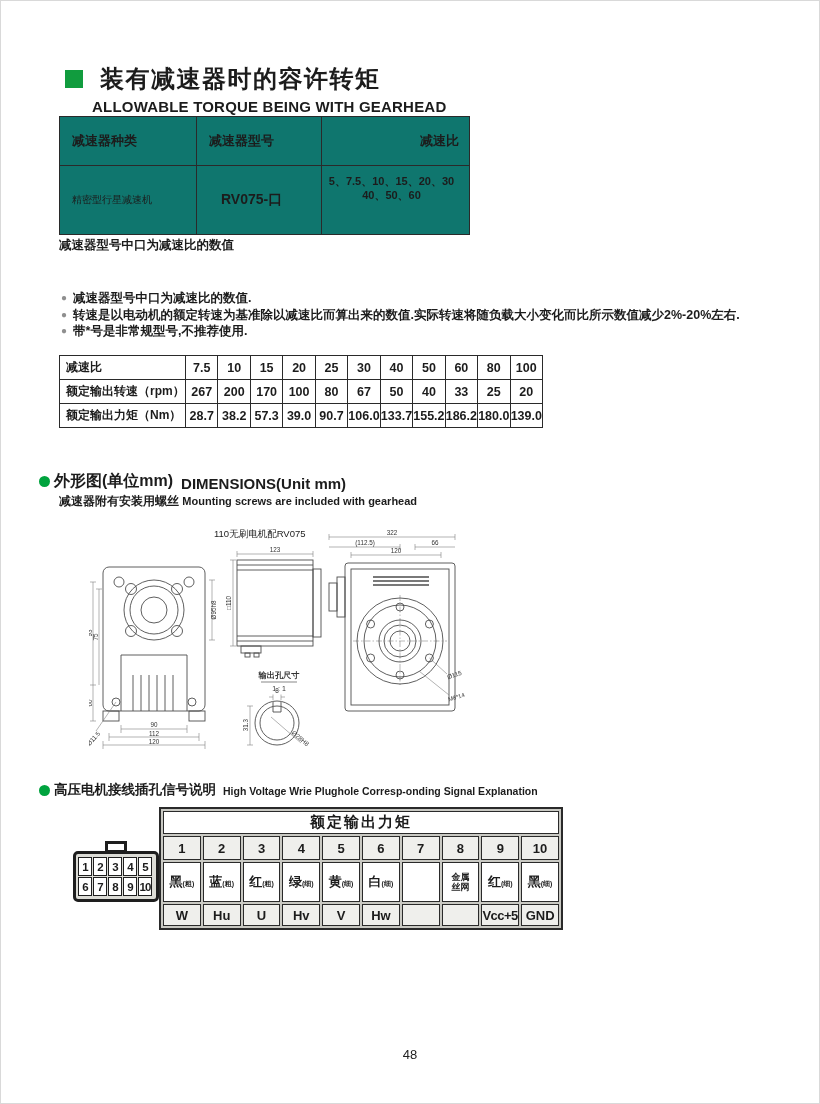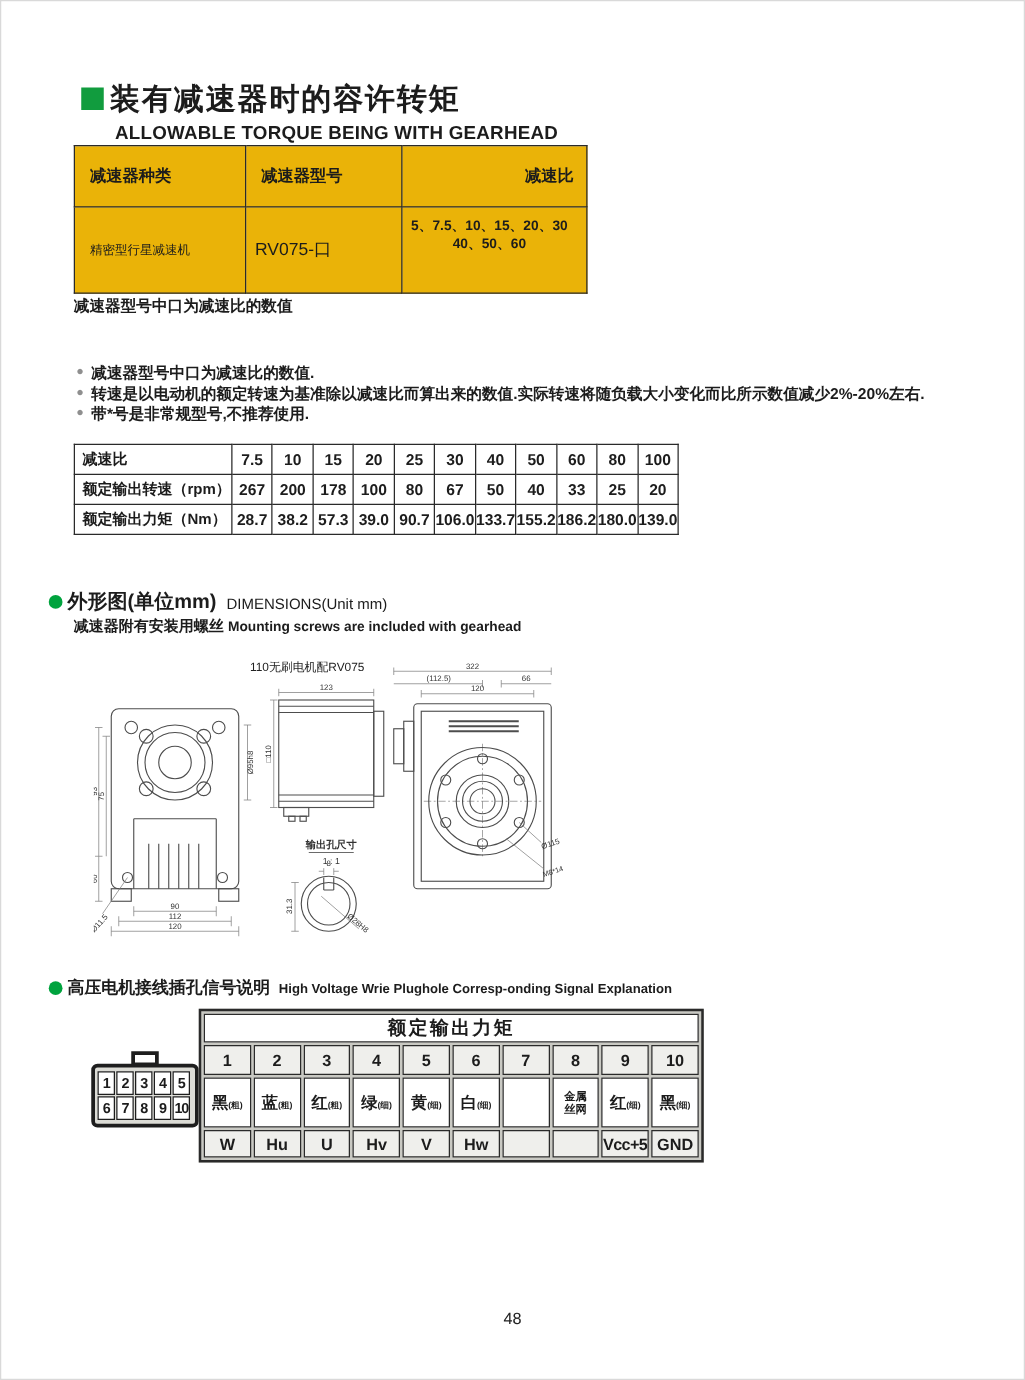--- a/index.html
+++ b/index.html
@@ -1,55 +1,55 @@
 <!DOCTYPE html>
 <html><head>
 <meta charset="utf-8">
 <style>
   html,body{margin:0;padding:0;background:#fff;}
   .page{position:relative;width:820px;height:1104px;background:#fff;border:1px solid #d9d9d9;
         box-sizing:border-box;font-family:"Liberation Sans","DejaVu Sans",sans-serif;color:#1c1c1c;overflow:hidden;}
 
   
   .title-block{position:absolute;left:64px;top:62px;}
-  .title-row{display:flex;align-items:center;gap:5px;}
+  .title-row{display:flex;align-items:center;gap:17px;}
   .gsq{width:18px;height:18px;background:#119c3e;flex:0 0 auto;}
   .title-cn{font-size:24px;font-weight:bold;letter-spacing:1.5px;}
   .title-en{font-size:15px;font-weight:bold;margin:3px 0 0 27px;letter-spacing:0.2px;}
 
   
   .t1{position:absolute;left:58px;top:115px;border-collapse:collapse;table-layout:fixed;width:410px;}
-  .t1 td{border:1.5px solid #2a2a2a;vertical-align:middle;background:#eab308;}
+  .t1 td{border:1.5px solid #2a2a2a;vertical-align:middle;background:#0f766e;}
   .t1 .h{height:46px;font-size:13px;font-weight:bold;padding-left:12px;}
   .t1 .hr{text-align:right;padding-right:10px;padding-left:0;}
   .t1 .type{height:66px;font-size:10px;font-weight:normal;padding-left:12px;}
-  .t1 .model{font-size:14px;font-weight:normal;padding-left:7px;}
+  .t1 .model{font-size:14px;font-weight:bold;padding-left:24px;}
   .t1 .ratios{font-size:11px;font-weight:bold;text-align:center;vertical-align:top;
               padding:8px 8px 0 0;line-height:14px;}
 
   .note1{position:absolute;left:58px;top:236px;font-size:12.5px;font-weight:600;}
 
   .notes{position:absolute;left:60px;top:289px;font-size:12.5px;font-weight:600;line-height:16.5px;}
   .note-line{display:flex;gap:6px;align-items:flex-start;white-space:nowrap;}
   .bullet{color:#8f8f8f;font-size:10px;line-height:16.5px;flex:0 0 auto;}
 
   
   .t2{position:absolute;left:58px;top:354px;border-collapse:collapse;table-layout:fixed;width:484px;}
   .t2 td{border:1px solid #2a2a2a;height:23px;text-align:center;font-size:12.5px;font-weight:bold;padding:0;background:#fff;}
   .t2 .lbl{text-align:left;padding-left:6px;font-size:12px;}
 
   
   .sec-header{position:absolute;display:flex;align-items:center;gap:4px;}
   .dim-header{left:38px;top:470px;}
   .gdot{width:11px;height:11px;border-radius:50%;background:#00a33e;flex:0 0 auto;}
   .dim-title-cn{font-size:16px;font-weight:bold;}
-  .dim-title-en{font-size:12px;font-weight:normal;margin-left:4px;margin-top:3px;}
+  .dim-title-en{font-size:15px;font-weight:bold;margin-left:4px;margin-top:3px;}
   .dim-sub{position:absolute;left:58px;top:492px;font-size:12px;font-weight:600;}
   .dim-sub-en{font-size:11px;font-weight:bold;}
-  .drawing{position:absolute;left:74px;top:524px;}
+  .drawing{position:absolute;left:88px;top:524px;}
   .drawing text{font-family:"Liberation Sans","DejaVu Sans",sans-serif;}
 
   
   .sig-header{left:38px;top:780px;}
   .sig-title-cn{font-size:13.5px;font-weight:bold;}
   .sig-title-en{font-size:10.5px;font-weight:bold;margin-left:3px;margin-top:2px;}
 
   
   .connector{position:absolute;left:72px;top:840px;width:86px;}
   .conn-tab{width:22px;height:12px;border:3px solid #1e1e1e;margin:0 auto;background:#fff;box-sizing:border-box;}
@@ -153,21 +153,21 @@
       <td>40</td>
       <td>50</td>
       <td>60</td>
       <td>80</td>
       <td>100</td>
     </tr>
     <tr>
       <td class="lbl">额定输出转速（rpm）</td>
       <td>267</td>
       <td>200</td>
-      <td>178</td>
+      <td>170</td>
       <td>100</td>
       <td>80</td>
       <td>67</td>
       <td>50</td>
       <td>40</td>
       <td>33</td>
       <td>25</td>
       <td>20</td>
     </tr>
     <tr>

